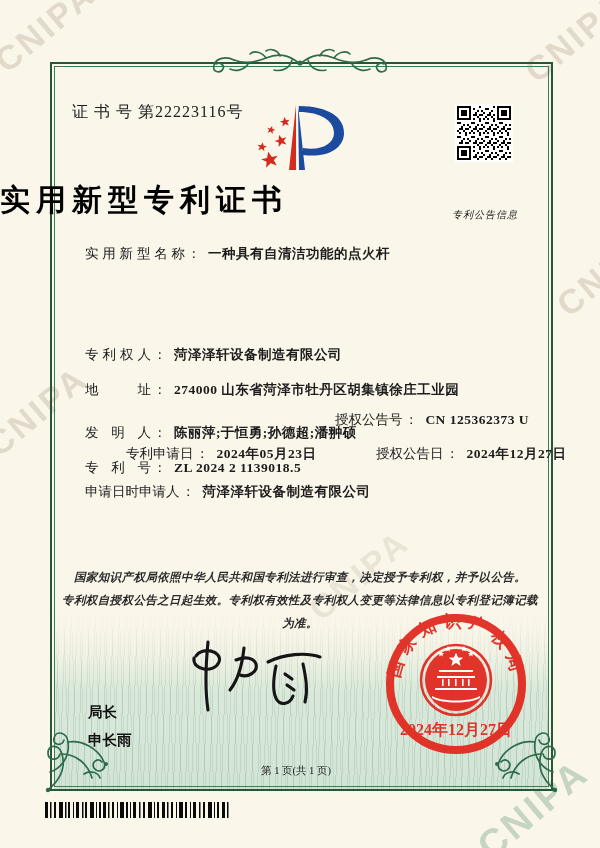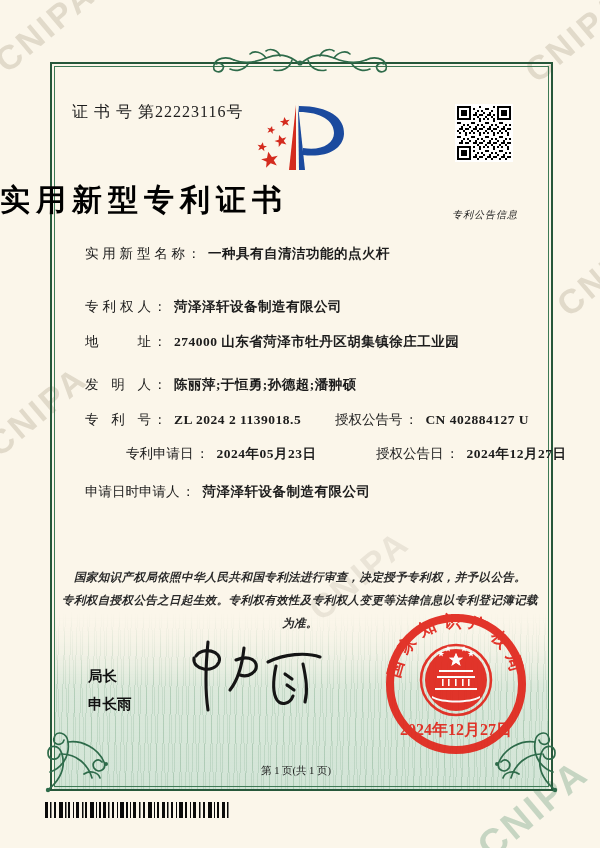--- a/index.html
+++ b/index.html
@@ -55,33 +55,33 @@
     font-size:10px; font-style:italic; letter-spacing:1px; color:#222;margin-top:44px;
   }
   .title{
     position:absolute; left:0; top:180px; width:600px; text-align:left;
     font-size:30px; font-weight:bold; letter-spacing:6px; color:#000;font-family:Liberation Mono, monospace;
   }
   
   .row{ position:absolute; left:85px; font-size:13.5px; white-space:nowrap; }
   .lbl{ display:inline-block; }
   .lbl.w100{ width:100px; text-align:justify; text-align-last:justify; }
-  .lbl.w66{ width:66px; text-align:justify; text-align-last:justify; }
+  .lbl.w66{ width:66px; text-align:justify; text-align-last:justify;margin-top:48px; }
   .colon{ display:inline-block; margin:0 4px 0 2px; }
   .val{ letter-spacing:0.5px;font-weight:bold; }
   .rcol{ position:absolute; left:250px; top:0; white-space:nowrap; }
   
   .statement{
     position:absolute; left:60px; top:566px; width:480px; text-align:center;
     font-size:11.5px; font-style:italic; font-weight:bold; color:#2a2a2a;
     line-height:23px; letter-spacing:0.4px;
   }
   
   .director{
-    position:absolute; left:88px; top:662px;
+    position:absolute; left:88px; top:698px;
     font-family:"Liberation Sans","DejaVu Sans",sans-serif;
     font-weight:bold; font-size:14.5px; line-height:28px; color:#111;
   }
   .sig{ position:absolute; left:172px; top:634px; }
   .seal{ position:absolute; left:380px; top:608px; width:152px; height:152px; }
   .footer{
     position:absolute; left:0; top:764px; width:592px; text-align:center;
     font-size:10.5px; color:#222;
   }
   .barcode{ position:absolute; left:45px; top:802px; }
@@ -218,21 +218,21 @@
   <div class="row" style="top:376px;">
     <span class="lbl w66">发明人</span><span class="colon">：</span>
     <span class="val">陈丽萍;于恒勇;孙德超;潘翀硕</span>
   </div>
 
   <div class="row" style="top:411px; width:460px;">
     <span class="lbl w66">专利号</span><span class="colon">：</span>
     <span class="val">ZL 2024 2 1139018.5</span>
     <span class="rcol">
       <span class="lbl">授权公告号</span><span class="colon">：</span>
-      <span class="val">CN 402884127 U</span>
+      <span class="val">CN 125362373 U</span>
     </span>
   </div>
 
   <div class="row" style="top:445px; width:460px;margin-left:41px;">
     <span class="lbl">专利申请日</span><span class="colon">：</span>
     <span class="val">2024年05月23日</span>
     <span class="rcol">
       <span class="lbl">授权公告日</span><span class="colon">：</span>
       <span class="val">2024年12月27日</span>
     </span>

